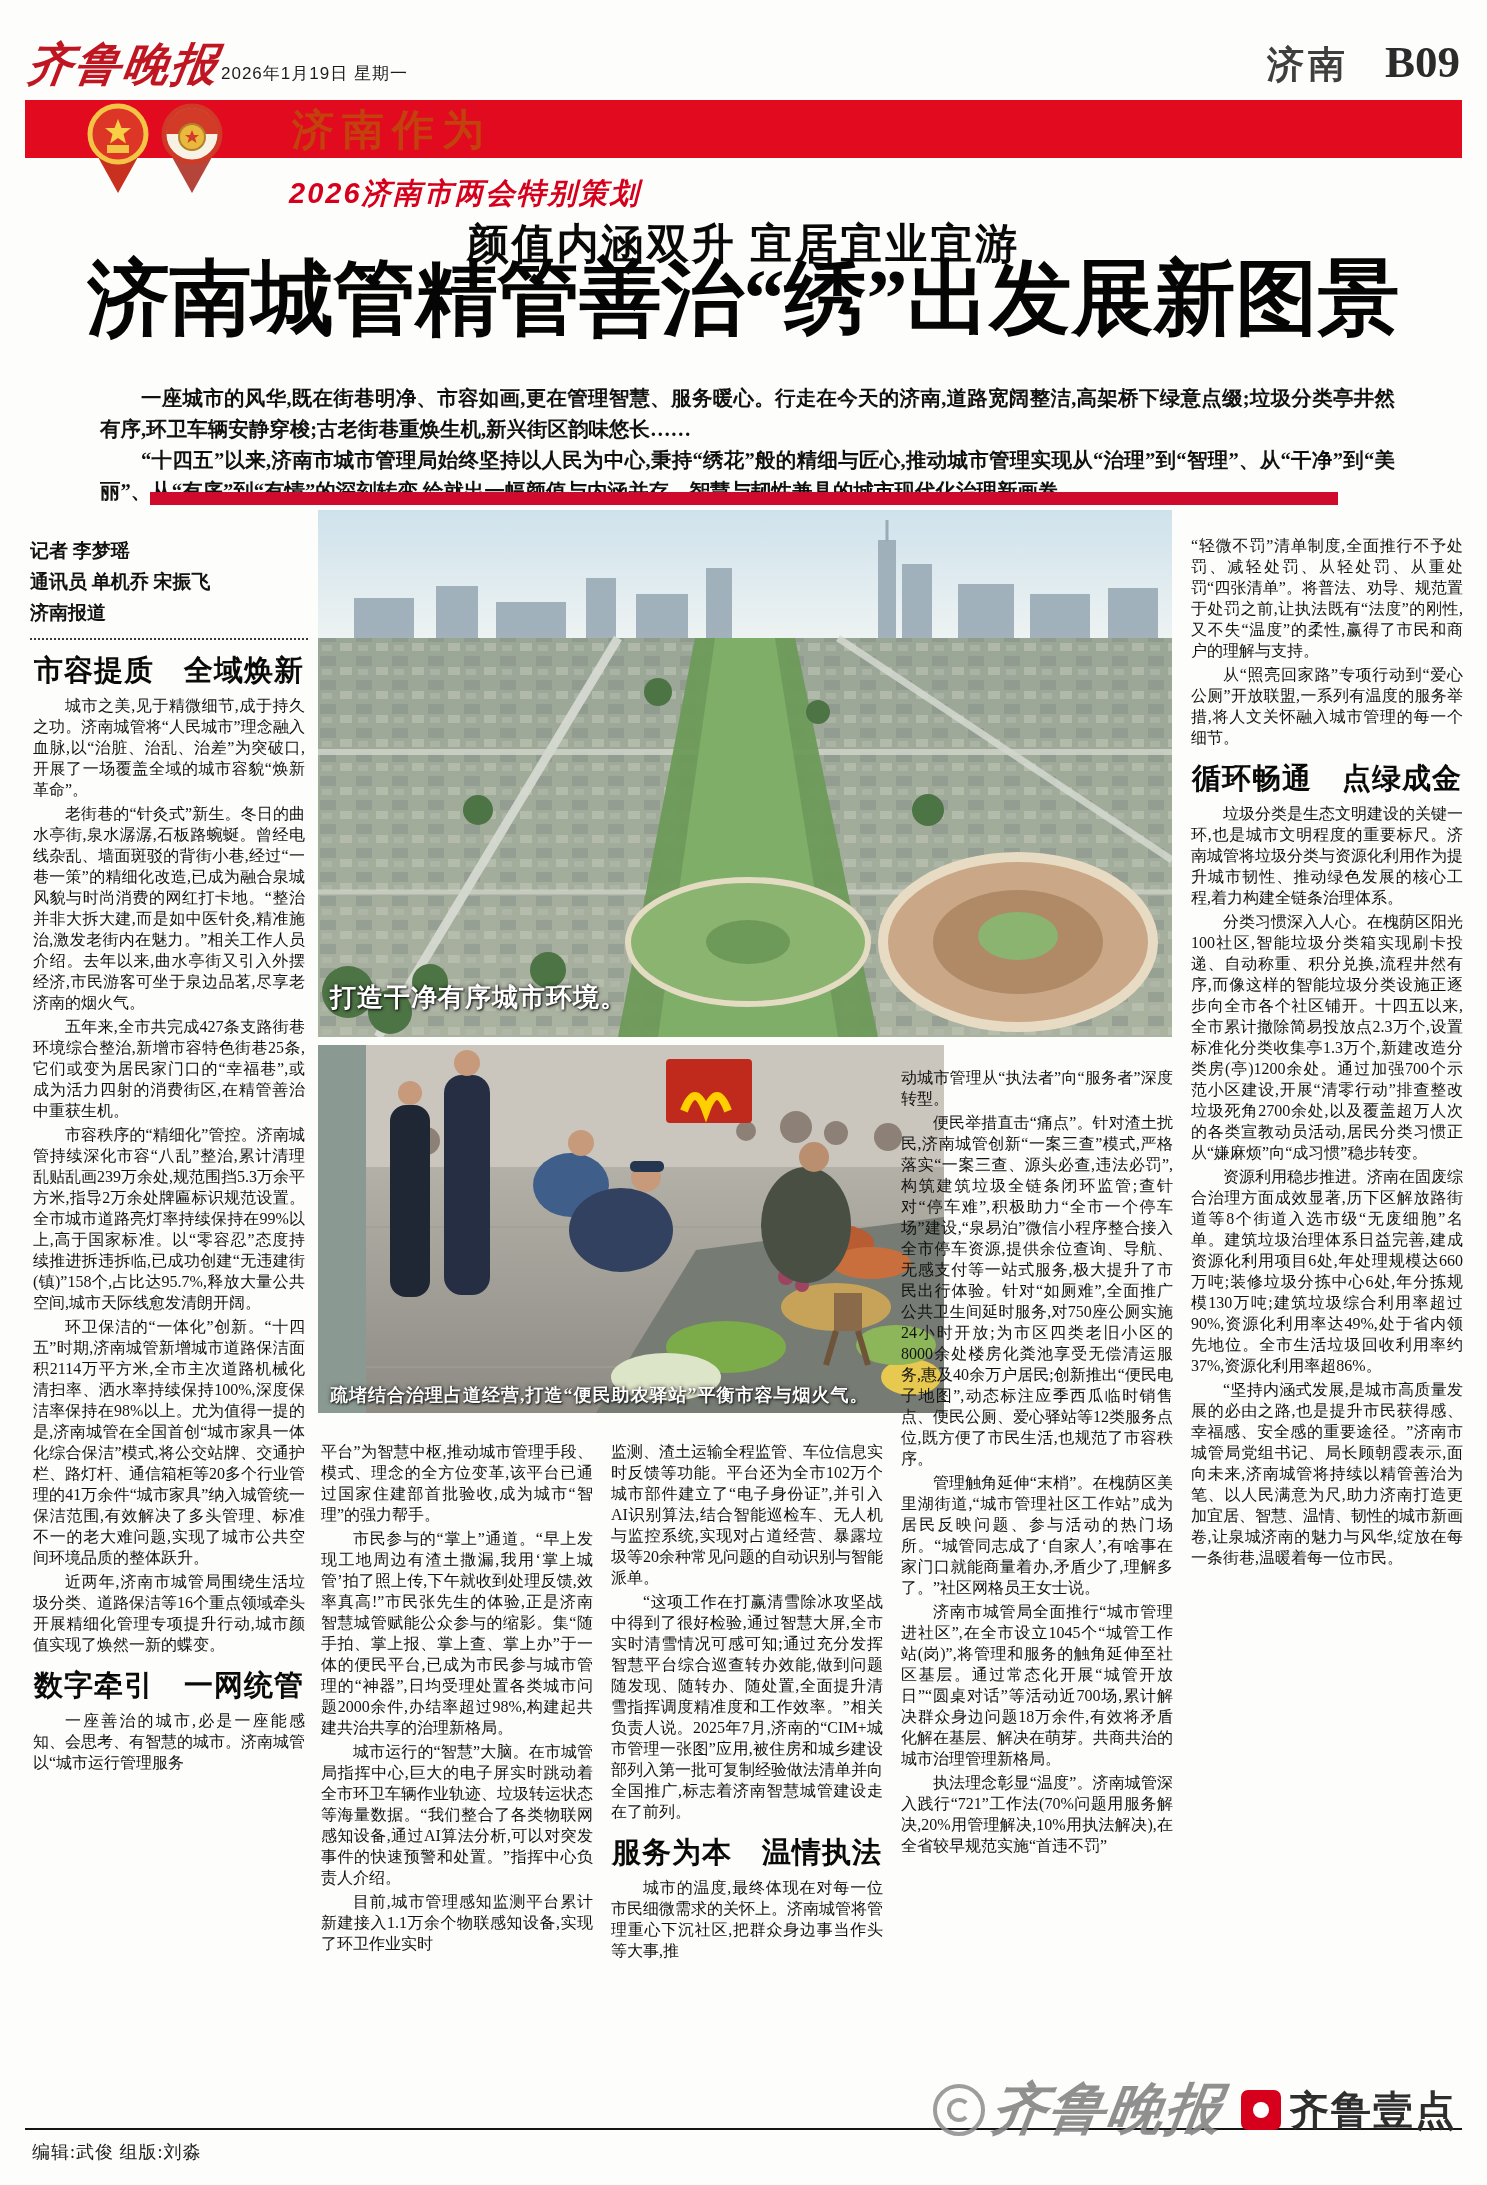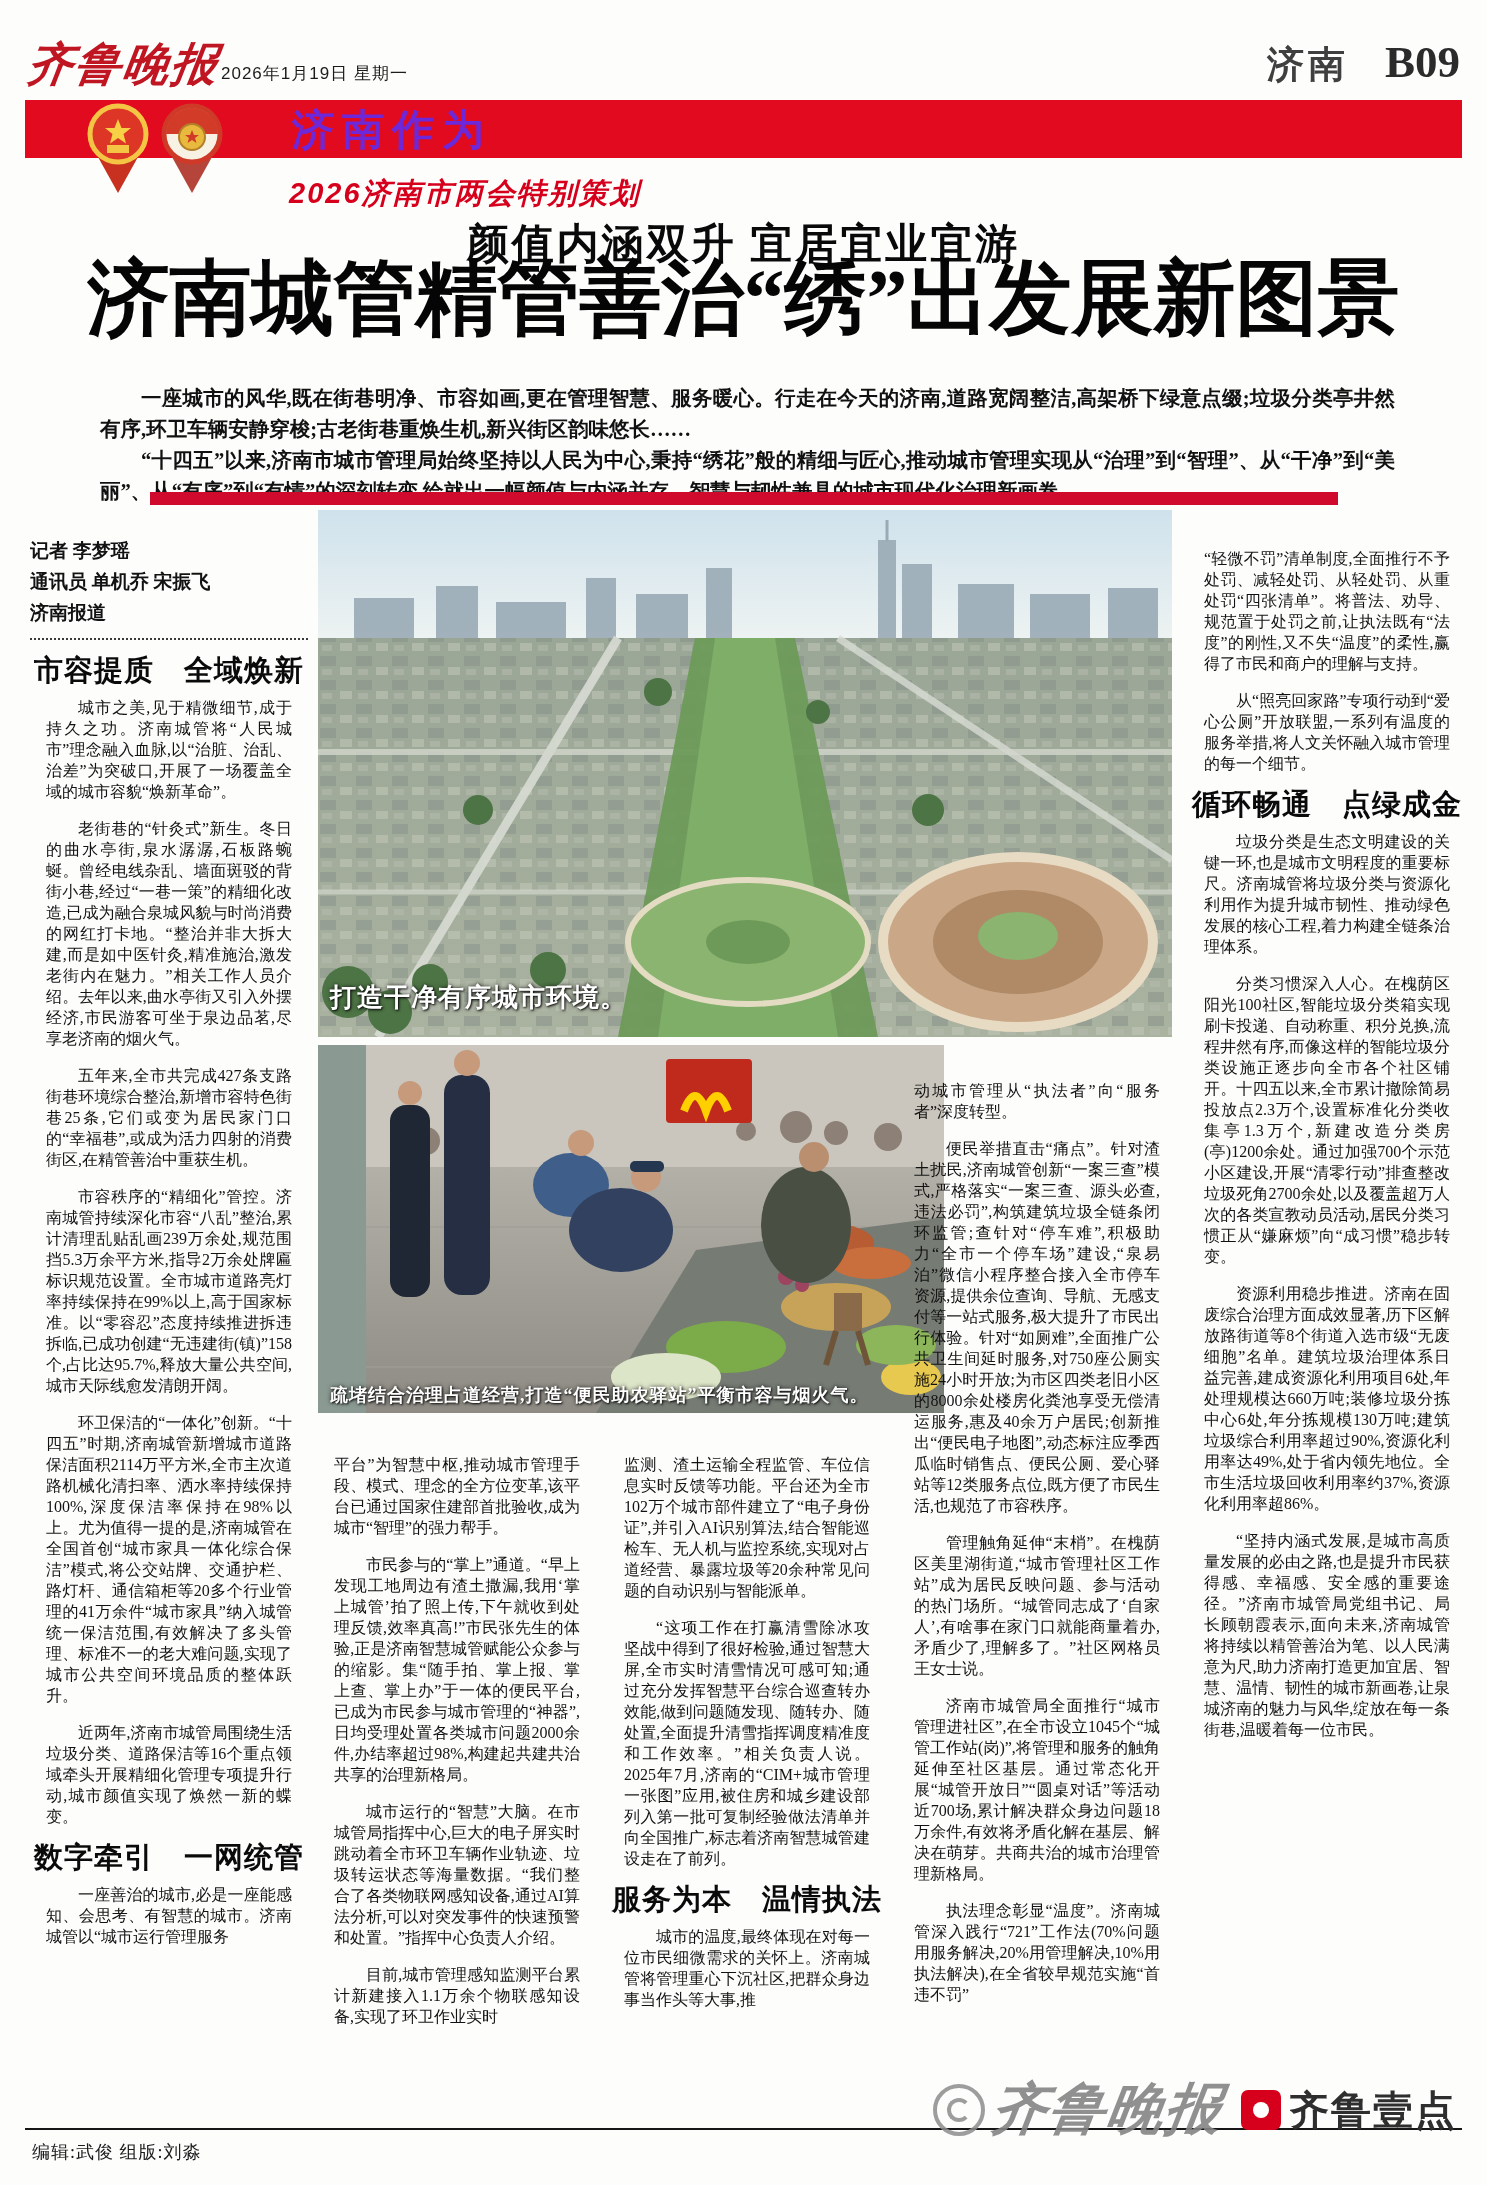--- a/index.html
+++ b/index.html
@@ -9,41 +9,41 @@
   .masthead{position:absolute;left:25px;top:36px;width:1437px;height:58px;}
   .paper-logo{position:absolute;left:2px;top:-2px;font-size:46px;font-weight:bold;font-style:italic;
               color:#bf1622;transform:skewX(-8deg);letter-spacing:2px;}
   .mast-date{position:absolute;left:196px;top:26px;font-size:17px;color:#1c1c1c;letter-spacing:1px;
              font-family:"Liberation Sans","DejaVu Sans",sans-serif;}
   .section-page{position:absolute;right:2px;top:0;display:flex;align-items:baseline;gap:36px;}
   .section-name{font-size:37px;font-weight:bold;color:#3f3f3f;letter-spacing:4px;}
   .page-no{font-size:45px;font-weight:bold;color:#2b2b2b;}
   
   .banner{position:absolute;left:25px;top:100px;width:1437px;height:58px;background:#e20a1e;}
-  .banner-title{position:absolute;left:292px;top:102px;font-size:42px;font-weight:bold;color:#6d28d9;
+  .banner-title{position:absolute;left:292px;top:102px;font-size:42px;font-weight:bold;color:#c2410c;
                 letter-spacing:8px;z-index:3;}
   .emblem{position:absolute;z-index:4;}
   .emblem-national{left:86px;top:103px;}
   .emblem-cppcc{left:160px;top:103px;}
   .sub-banner{position:absolute;left:289px;top:174px;font-size:29px;font-weight:bold;color:#d6001c;
               letter-spacing:2px;font-family:"Liberation Sans","DejaVu Sans",sans-serif;font-style:italic;}
   
   .kicker{position:absolute;left:25px;top:216px;width:1437px;text-align:center;font-size:42px;
           font-weight:bold;color:#090909;letter-spacing:3px;}
   .main-headline{position:absolute;left:18px;top:256px;width:1451px;text-align:center;font-size:82px;
                  font-weight:bold;color:#050505;line-height:1.05;white-space:nowrap;}
   
   .lead{position:absolute;left:100px;top:383px;width:1295px;font-size:20.5px;line-height:31px;
         font-weight:600;text-align:justify;}
   .lead p{margin:0;text-indent:2em;}
   .lead-rule{position:absolute;left:150px;top:492px;width:1188px;height:13px;background:#cf0a2c;}
   
   .col{position:absolute;width:278px;font-size:16px;line-height:21px;text-align:justify;
        color:#121212;overflow:hidden;}
-  .col p{margin:16px;text-indent:2em;}
+  .col p{margin:3px;text-indent:2em;}
   .col p.cont{text-indent:0;}
   .col-heading{font-size:29px;font-weight:bold;text-align:center;margin:20px 0 14px;
                letter-spacing:1px;white-space:nowrap;color:#0a0a0a;}
   .col1{left:30px;top:535px;height:1585px;}
   .col2{left:318px;top:1438px;height:684px;}
   .col3{left:608px;top:1438px;height:684px;}
   .col4{left:898px;top:1064px;height:1058px;}
   .col5{left:1188px;top:532px;height:1590px;}
   .byline{font-size:19px;line-height:31px;font-weight:600;padding-bottom:10px;
           border-bottom:2px dotted #3a3a3a;margin-bottom:8px;text-align:left;}

